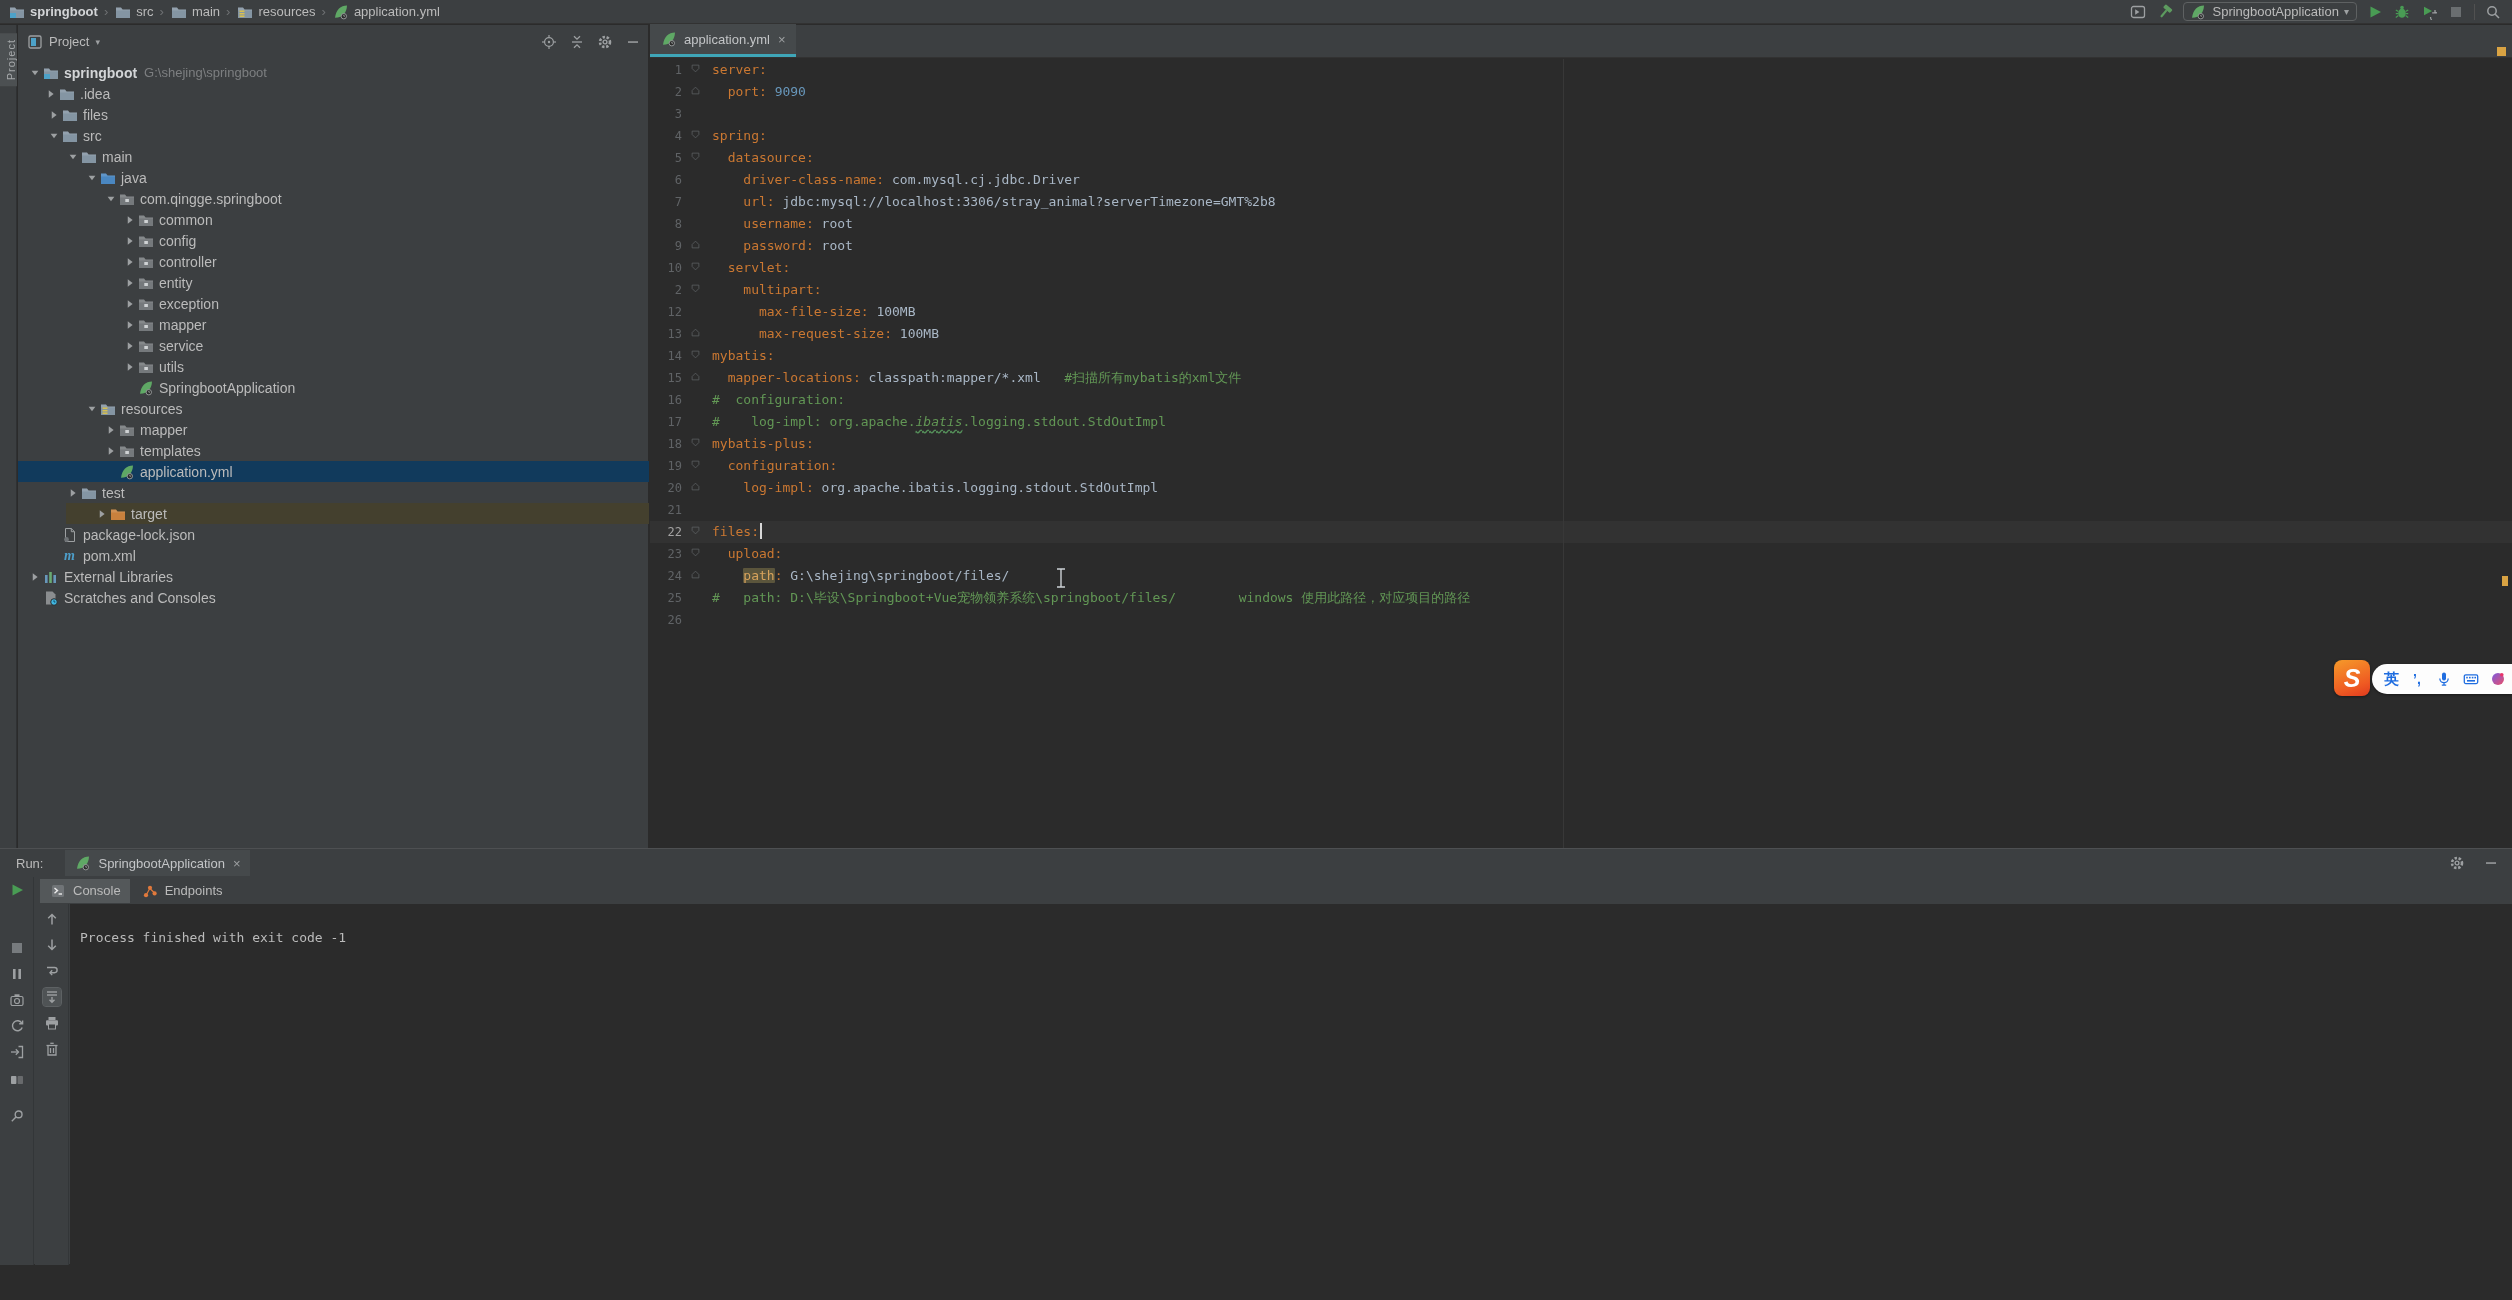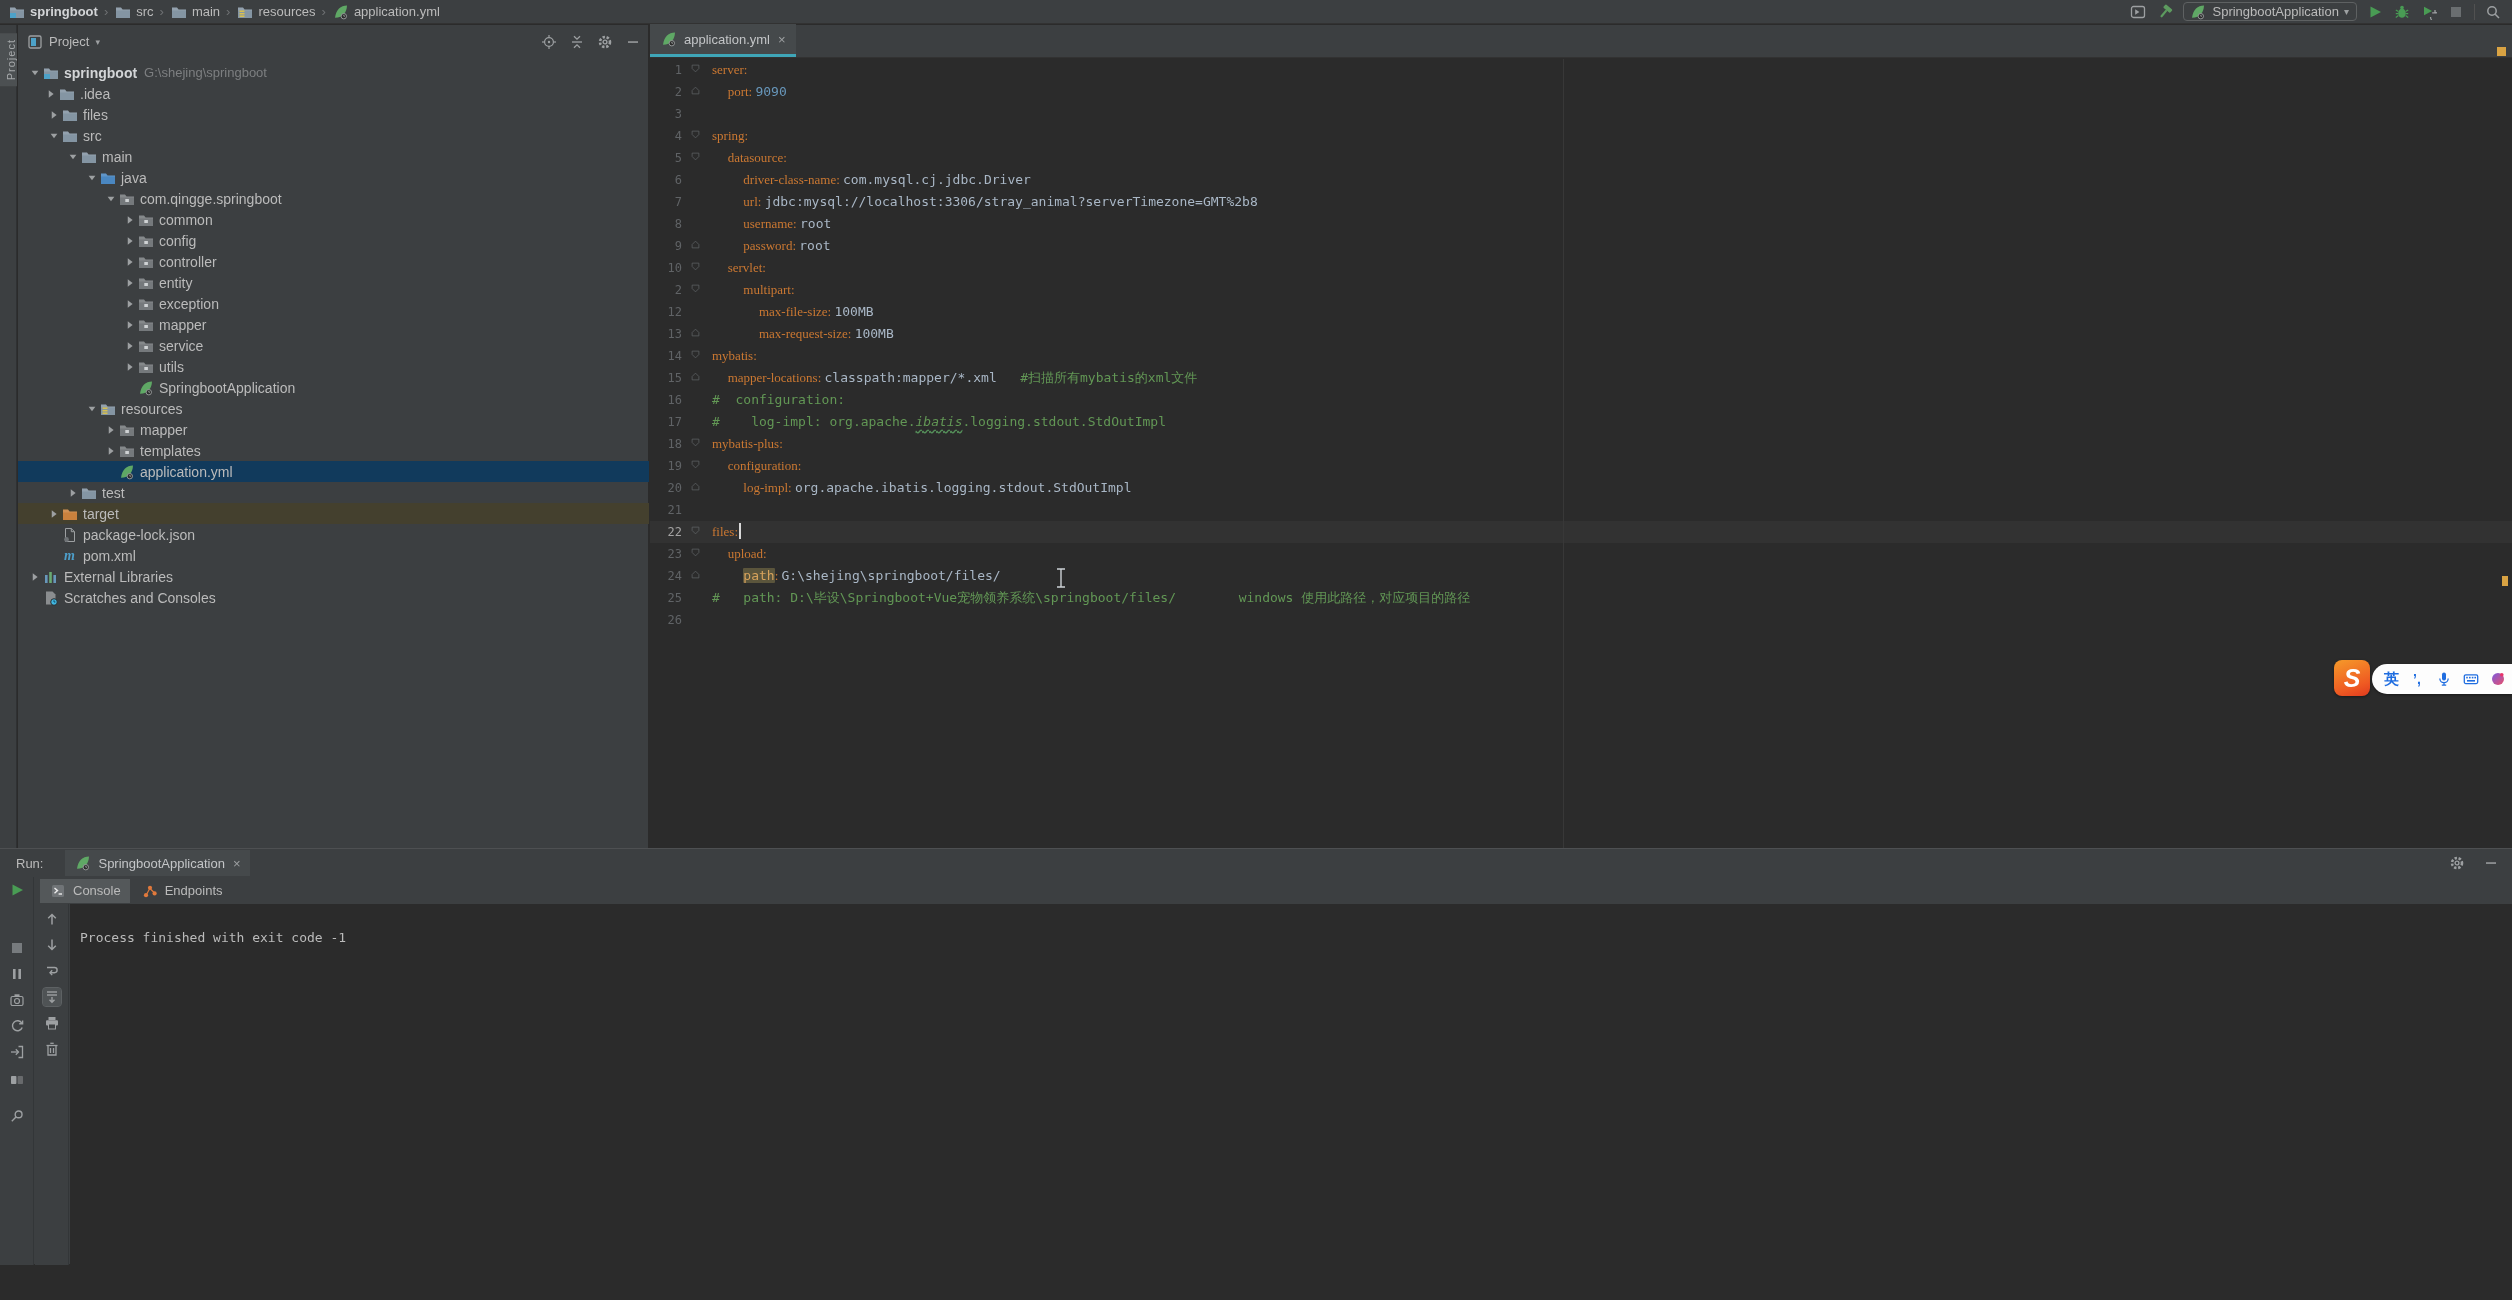--- a/index.html
+++ b/index.html
@@ -36,36 +36,36 @@
   .dd { font-size:9px; color:#9da0a2; margin-left:1px; }
   #proj-header-icons { display:flex; align-items:center; gap:10px; }
   #tree { position:absolute; left:0; top:37px; width:631px; }
   .trow { height:21px; display:flex; align-items:center; font-size:14px; color:#bbbbbb; white-space:nowrap; cursor:default; }
   .trow .arrow { width:14px; display:inline-flex; justify-content:center; flex:none; }
   .trow .ticon { width:17px; display:inline-flex; justify-content:center; margin-right:5px; flex:none; }
   .trow .tlabel { color:#bbbbbb; }
   .trow.bold .tlabel { font-weight:bold; color:#d3d5d7; }
   .trow .tsub { color:#7d7f81; margin-left:7px; font-size:13px; }
   .trow.sel { background:#113a5c; }
-  .trow.excl { background:#44402e; }
+  .trow.excl { background:#44402e;margin-left:48px; }
 
   
   #editor { position:absolute; left:650px; top:0; width:1862px; height:859px; background:#2b2b2b; }
   #tabbar { height:33px; background:#3c3f41; border-bottom:1px solid #323232; display:flex; align-items:flex-end; }
   .etab { height:33px; display:flex; align-items:center; gap:6px; padding:0 10px; background:#45494b;
           border-bottom:3px solid #3fa6b8; font-size:13px; color:#c3c5c7; }
   .tclose { color:#9da0a2; font-size:13px; margin-left:2px; cursor:default; }
   #code { position:absolute; left:0; top:34px; width:1862px; height:798px; font-family:"DejaVu Sans Mono", monospace;
           font-size:13px; line-height:22px; }
   .codeline { position:relative; height:22px; display:flex; align-items:center; }
   .codeline.active { background:#323232; }
   .ln-num { width:32px; text-align:right; color:#606366; font-size:12px; flex:none; }
   .ln-fold { width:30px; display:flex; justify-content:center; align-items:center; flex:none; }
   .ln-text { white-space:pre; }
-  .tk { color:#cb7832;font-family:Liberation Serif, serif; }
+  .tk { color:#cb7832; }
   .tv { color:#a9b7c6; }
   .tn { color:#6897bb; }
   .tc { color:#629755; }
   .cw { color:#629755; font-style:italic; text-decoration:underline; text-decoration-style:wavy;
         text-decoration-color:#55915a; text-underline-offset:3px; }
   .kh { color:#d8a35c; background:#5b553c; border-radius:1px; }
   .caret { display:inline-block; width:2px; height:16px; background:#d8d8d8; vertical-align:text-bottom; margin-left:1px; }
   #margin-guide { position:absolute; left:913px; top:34px; width:1px; height:798px; background:#383838; }
   #ebreadcrumb { position:absolute; left:0; top:832px; width:1862px; height:27px; background:#37393b;
                  border-top:1px solid #2b2b2b; display:flex; align-items:center; gap:8px; padding-left:58px;

